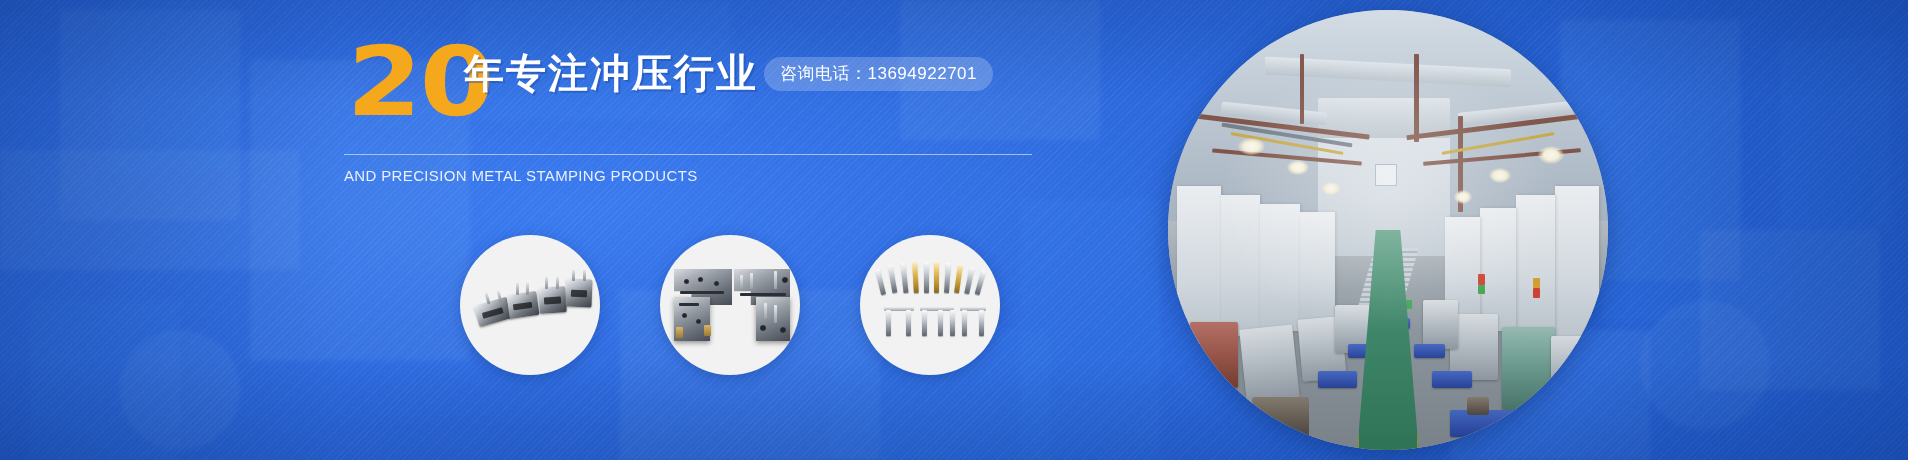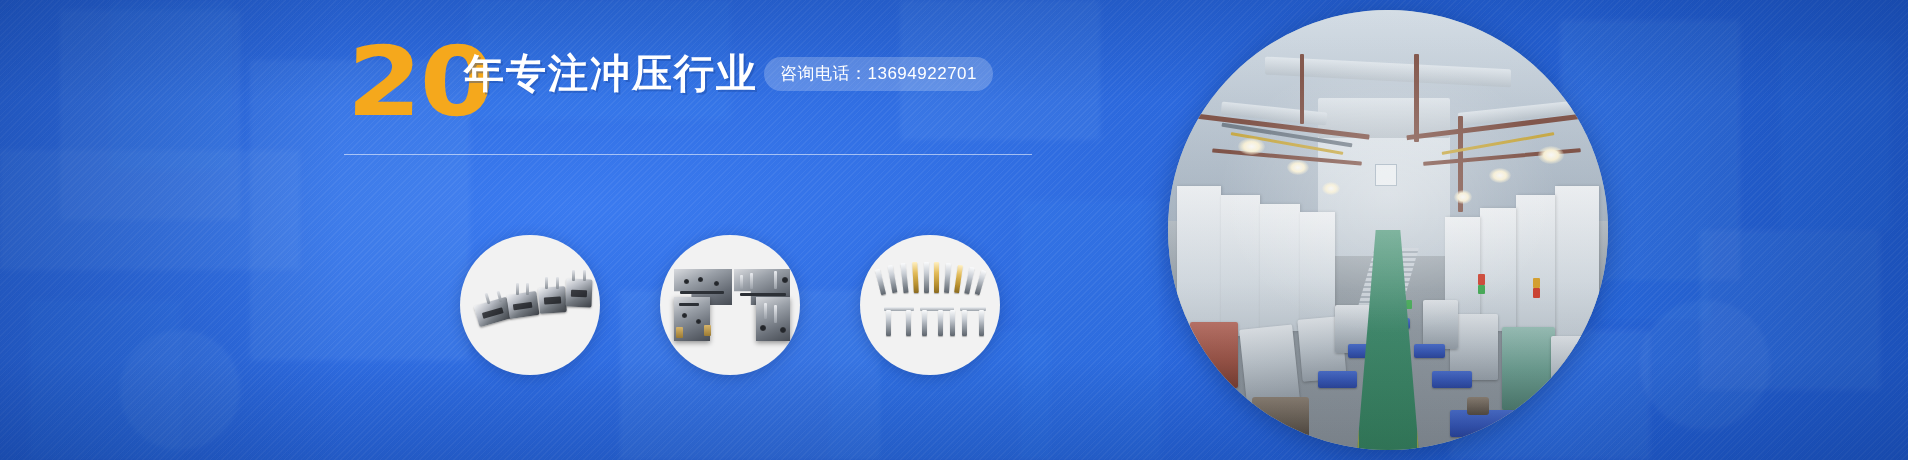--- a/index.html
+++ b/index.html
@@ -393,20 +393,21 @@
         <div class="line-main">
           <span class="cn-big">年专注冲压行业</span>
           <span class="phone-badge">咨询电话：13694922701</span>
         </div>
       </div>
     </div>
 
     <div class="divider"></div>
 
     <div class="sub-en">
+      <div>AND PRECISION METAL STAMPING PRODUCTS</div>
     </div>
   </div>
 
   <div class="product-circle pc1">
     <div class="pc-inner">
       <div class="shell" style="left:16px; top:66px;  width:34px; height:22px; transform:rotate(-16deg);"></div>
       <div class="shell-leg" style="left:26px; top:58px; height:11px; transform:rotate(-16deg);"></div>
       <div class="shell-leg" style="left:38px; top:56px; height:11px; transform:rotate(-16deg);"></div>
 
       <div class="shell" style="left:48px; top:58px;  width:30px; height:24px; transform:rotate(-8deg);"></div>

